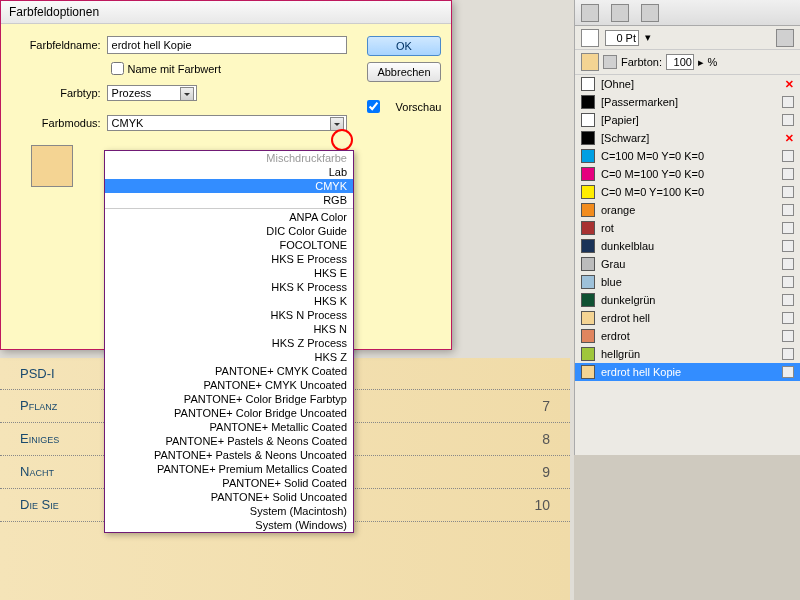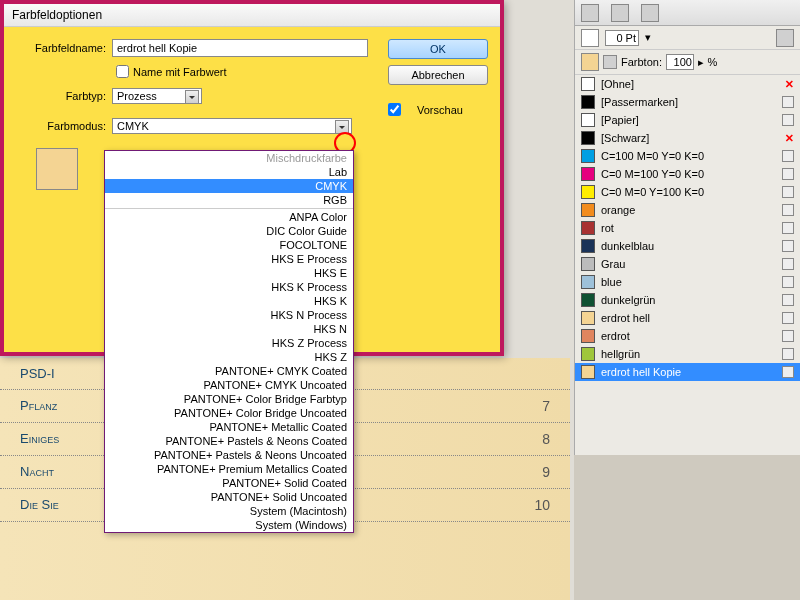--- a/index.html
+++ b/index.html
@@ -5,21 +5,21 @@
 * { margin: 0; padding: 0; box-sizing: border-box; font-family: Tahoma, sans-serif; font-size: 11px; }
 body { background: #e0ddd6; width: 800px; height: 600px; position: relative; overflow: hidden; }
 
 
 .bg-content { position: absolute; left: 0; top: 358px; right: 230px; bottom: 0; background: linear-gradient(to right, #f5e4b8, #f0dba8); }
 .bg-row { display: flex; justify-content: space-between; padding: 8px 20px; border-bottom: 1px dotted #888; }
 .bg-label { color: #1a4a6e; font-variant: small-caps; font-size: 13px; }
 .bg-num { color: #555; font-size: 14px; }
 
 
-.dialog { position: absolute; left: 0; top: 0; width: 504px; background: #fde047; border: 4px solid #be185d; box-shadow: 2px 2px 8px rgba(0,0,0,0.3); }
+.dialog { position: absolute; left: 0; top: 0; width: 452px; background: #fef9c3; border: 1px solid #be185d; box-shadow: 2px 2px 8px rgba(0,0,0,0.3); }
 .titlebar { background: linear-gradient(#fafafa, #e8e8e8); padding: 4px 8px; border-bottom: 1px solid #ccc; font-size: 12px; }
 .dialog-body { padding: 12px; display: flex; gap: 20px; justify-content: center; }
 .form-col { flex: 1; }
 .btn-col { width: 100px; display: flex; flex-direction: column; gap: 6px; }
 
 .form-row { display: flex; align-items: center; margin-bottom: 8px; gap: 6px; }
 .form-label { width: 90px; text-align: right; }
 .text-input { flex: 1; padding: 2px 4px; border: 1px solid #888; background: #fff; }
 .checkbox-row { display: flex; align-items: center; margin-left: 100px; margin-bottom: 10px; gap: 4px; }
 .select { border: 1px solid #888; background: #fff; padding: 1px 18px 1px 4px; position: relative; min-width: 90px; }

